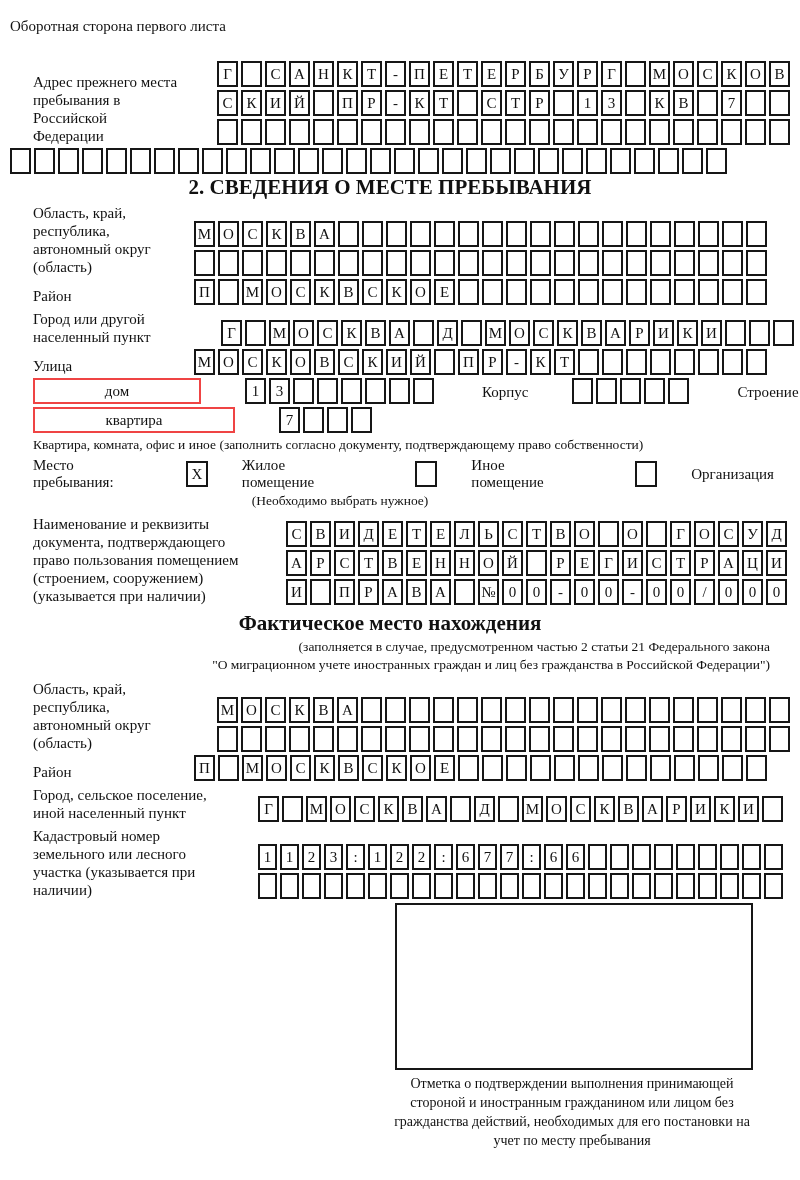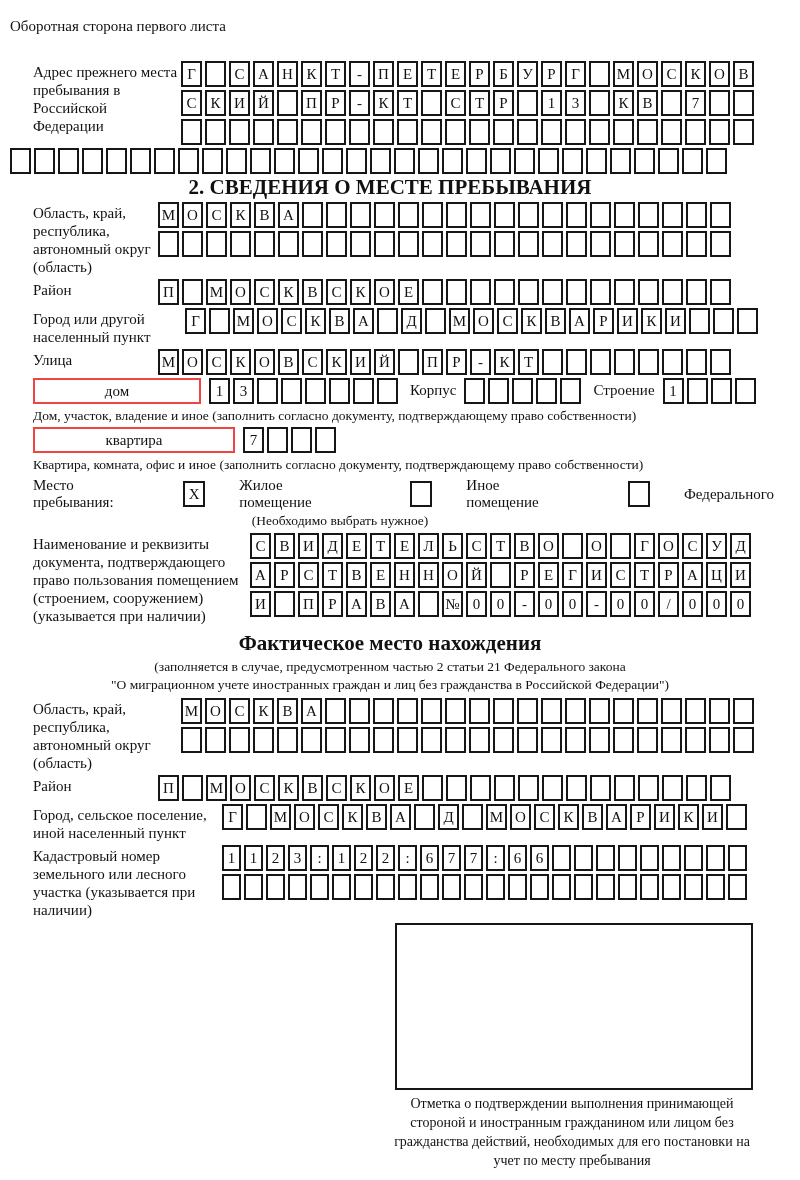--- a/index.html
+++ b/index.html
@@ -4,21 +4,21 @@
 <style>
   html,body { margin:0; padding:0; }
   body {
     width:800px; height:1180px; overflow:hidden;
     background:#ffffff; color:#111;
     font-family:"Liberation Serif", "DejaVu Serif", serif;
   }
   .page { padding:10px 0 0 10px; width:790px; }
   .top-note { font-size:15px; margin:8px 56px 0 0; }
 
-  .row { display:flex; align-items:flex-start; margin-bottom:3px; }
+  .row { display:flex; align-items:flex-end; margin-bottom:3px;gap:36px; }
   .indent { margin-left:23px; }
   .label { font-size:15px; line-height:18px; flex:none; padding-top:2px; }
   .label-w148 { width:148px; }
   .label-w125 { width:125px; }
   .label-w152 { width:152px; }
   .label-w189 { width:189px; }
   .label-w212 { width:212px; }
 
   .cells { display:flex; gap:3px; flex:none; }
   .cells-col { display:flex; flex-direction:column; gap:3px; flex:none; }
@@ -44,21 +44,21 @@
 
   .stay-row { display:flex; align-items:center; margin:4px 0 2px 23px; font-size:15px;gap:24px; }
   .checkbox {
     box-sizing:border-box; width:22px; height:26px; border:2px solid #161616;
     display:inline-block; text-align:center; font-size:15px; line-height:22px;
     margin:0 10px 0 10px; flex:none;
   }
   .opt-label { margin-right:26px; }
   .choose-note { text-align:center; font-size:13.5px; width:420px; margin-left:120px; margin-bottom:4px; }
 
-  .fact-note { text-align:center; font-size:13.5px; line-height:18px; margin-right:30px; }
+  .fact-note { text-align:right; font-size:13.5px; line-height:18px; margin-right:30px; }
 
   .stamp-box {
     box-sizing:border-box; width:358px; height:167px; border:2px solid #161616;
     margin:4px 0 4px 385px;
   }
   .stamp-caption {
     width:372px; margin-left:376px; text-align:center;
     font-size:14px; line-height:19px;
   }
 </style>
@@ -356,41 +356,40 @@
         <span class="cell"></span>
       </div>
     <span class="inline-label">Строение</span>
     <div class="cells">
         <span class="cell">1</span>
         <span class="cell"></span>
         <span class="cell"></span>
         <span class="cell"></span>
       </div>
   </div>
-  <div class="note-left">Дом, участок, владение и иное (заполнить согласно документу, подтверждающему право собственности)</div>
 
   <div class="row indent">
     <div class="labelbox labelbox-kv">квартира</div>
     <div class="cells">
         <span class="cell">7</span>
         <span class="cell"></span>
         <span class="cell"></span>
         <span class="cell"></span>
       </div>
   </div>
   <div class="note-left">Квартира, комната, офис и иное (заполнить согласно документу, подтверждающему право собственности)</div>
 
   <div class="stay-row">
     <span>Место пребывания:</span>
     <span class="checkbox">X</span>
     <span class="opt-label">Жилое помещение</span>
     <span class="checkbox"></span>
     <span class="opt-label">Иное помещение</span>
     <span class="checkbox"></span>
-    <span class="opt-label">Федерального</span>
+    <span class="opt-label">Организация</span>
   </div>
   <div class="choose-note">(Необходимо выбрать нужное)</div>
 
   <div class="row">
     <div class="label label-w212 indent" style="margin-right:5px;">Наименование и реквизиты документа, подтверждающего право пользования помещением (строением, сооружением) (указывается при наличии)</div>
     <div class="cells-col">
       <div class="cells">
           <span class="cell">С</span>
           <span class="cell">В</span>
           <span class="cell">И</span>

